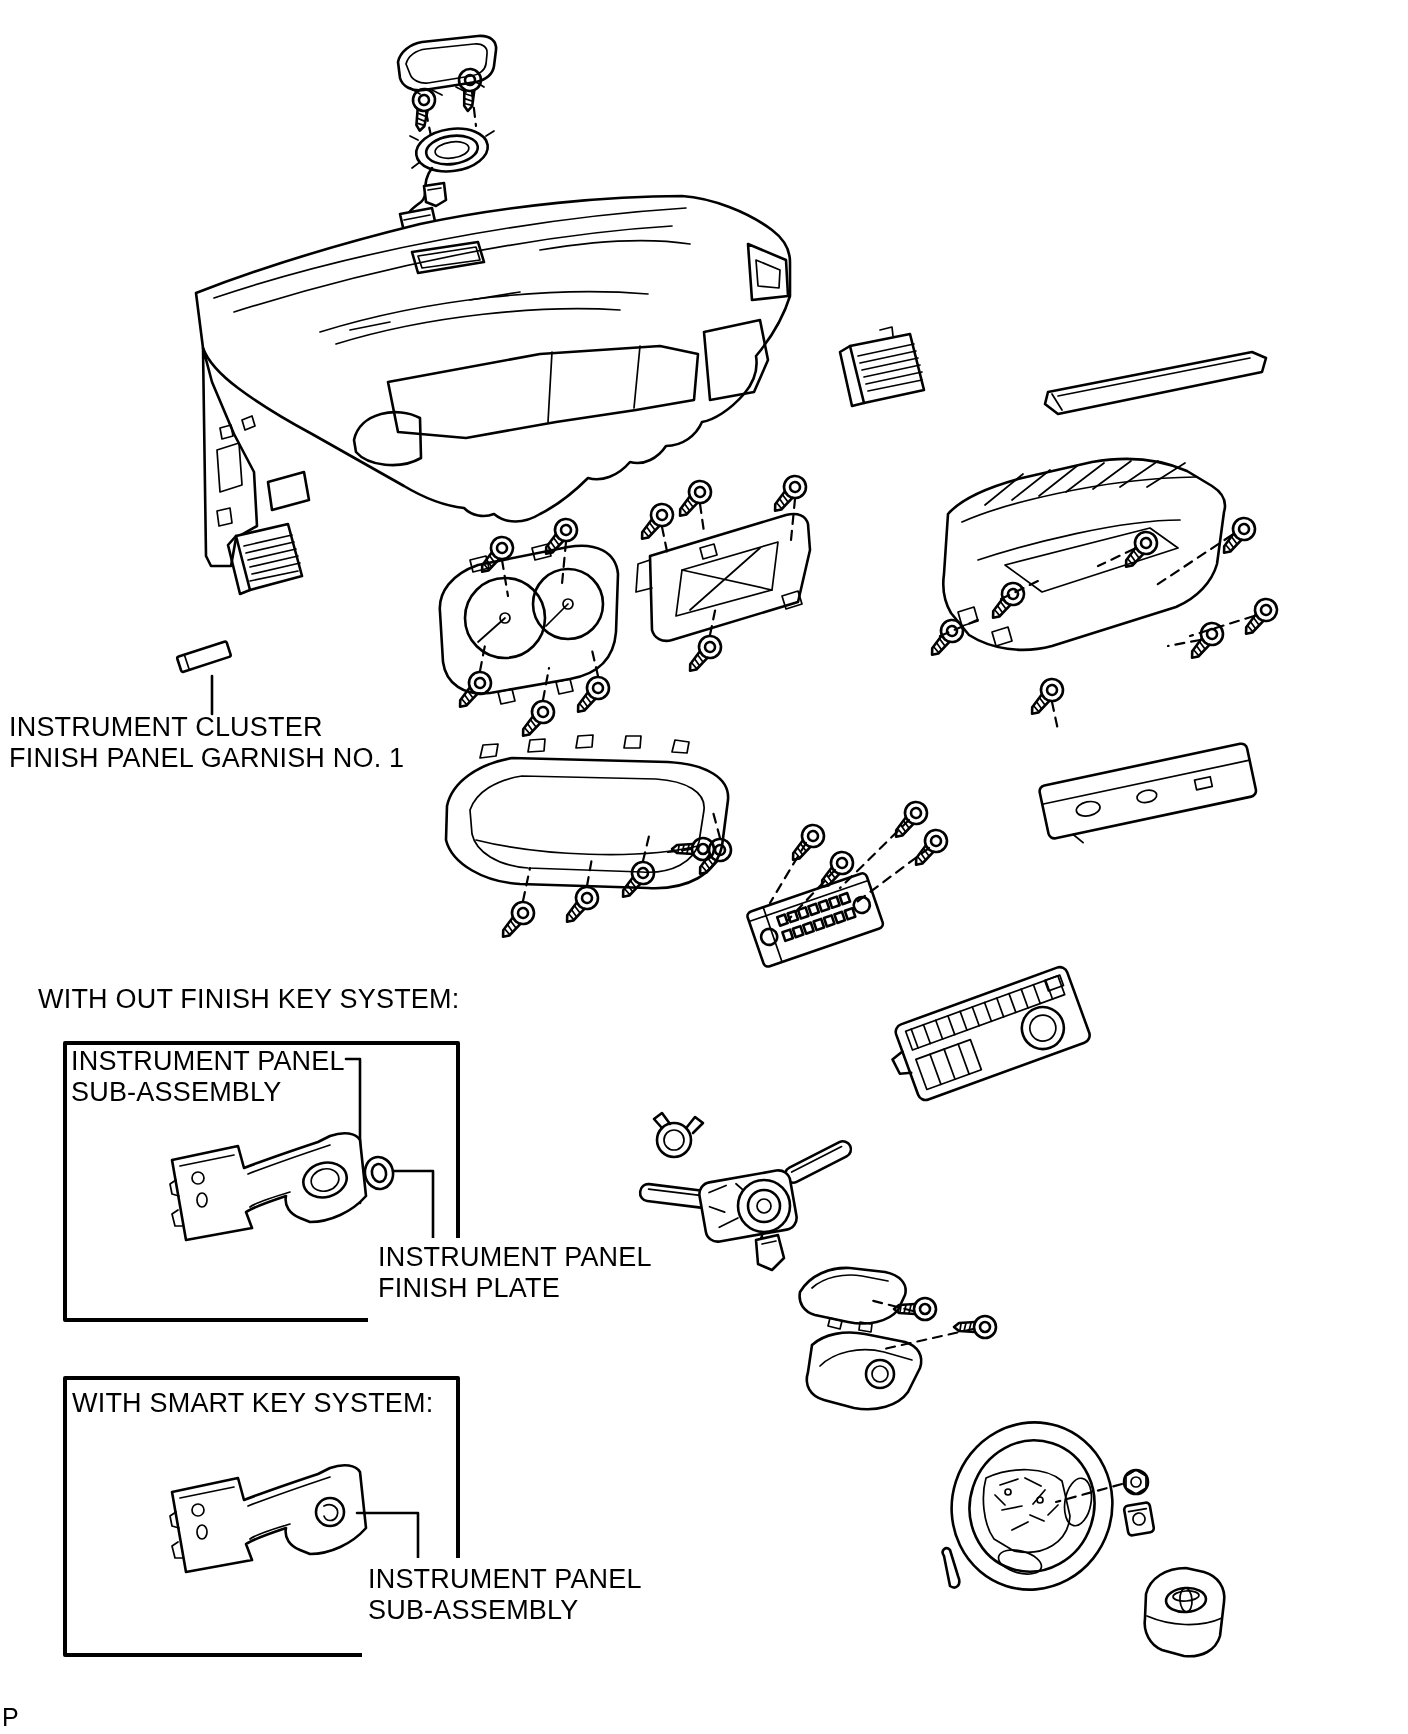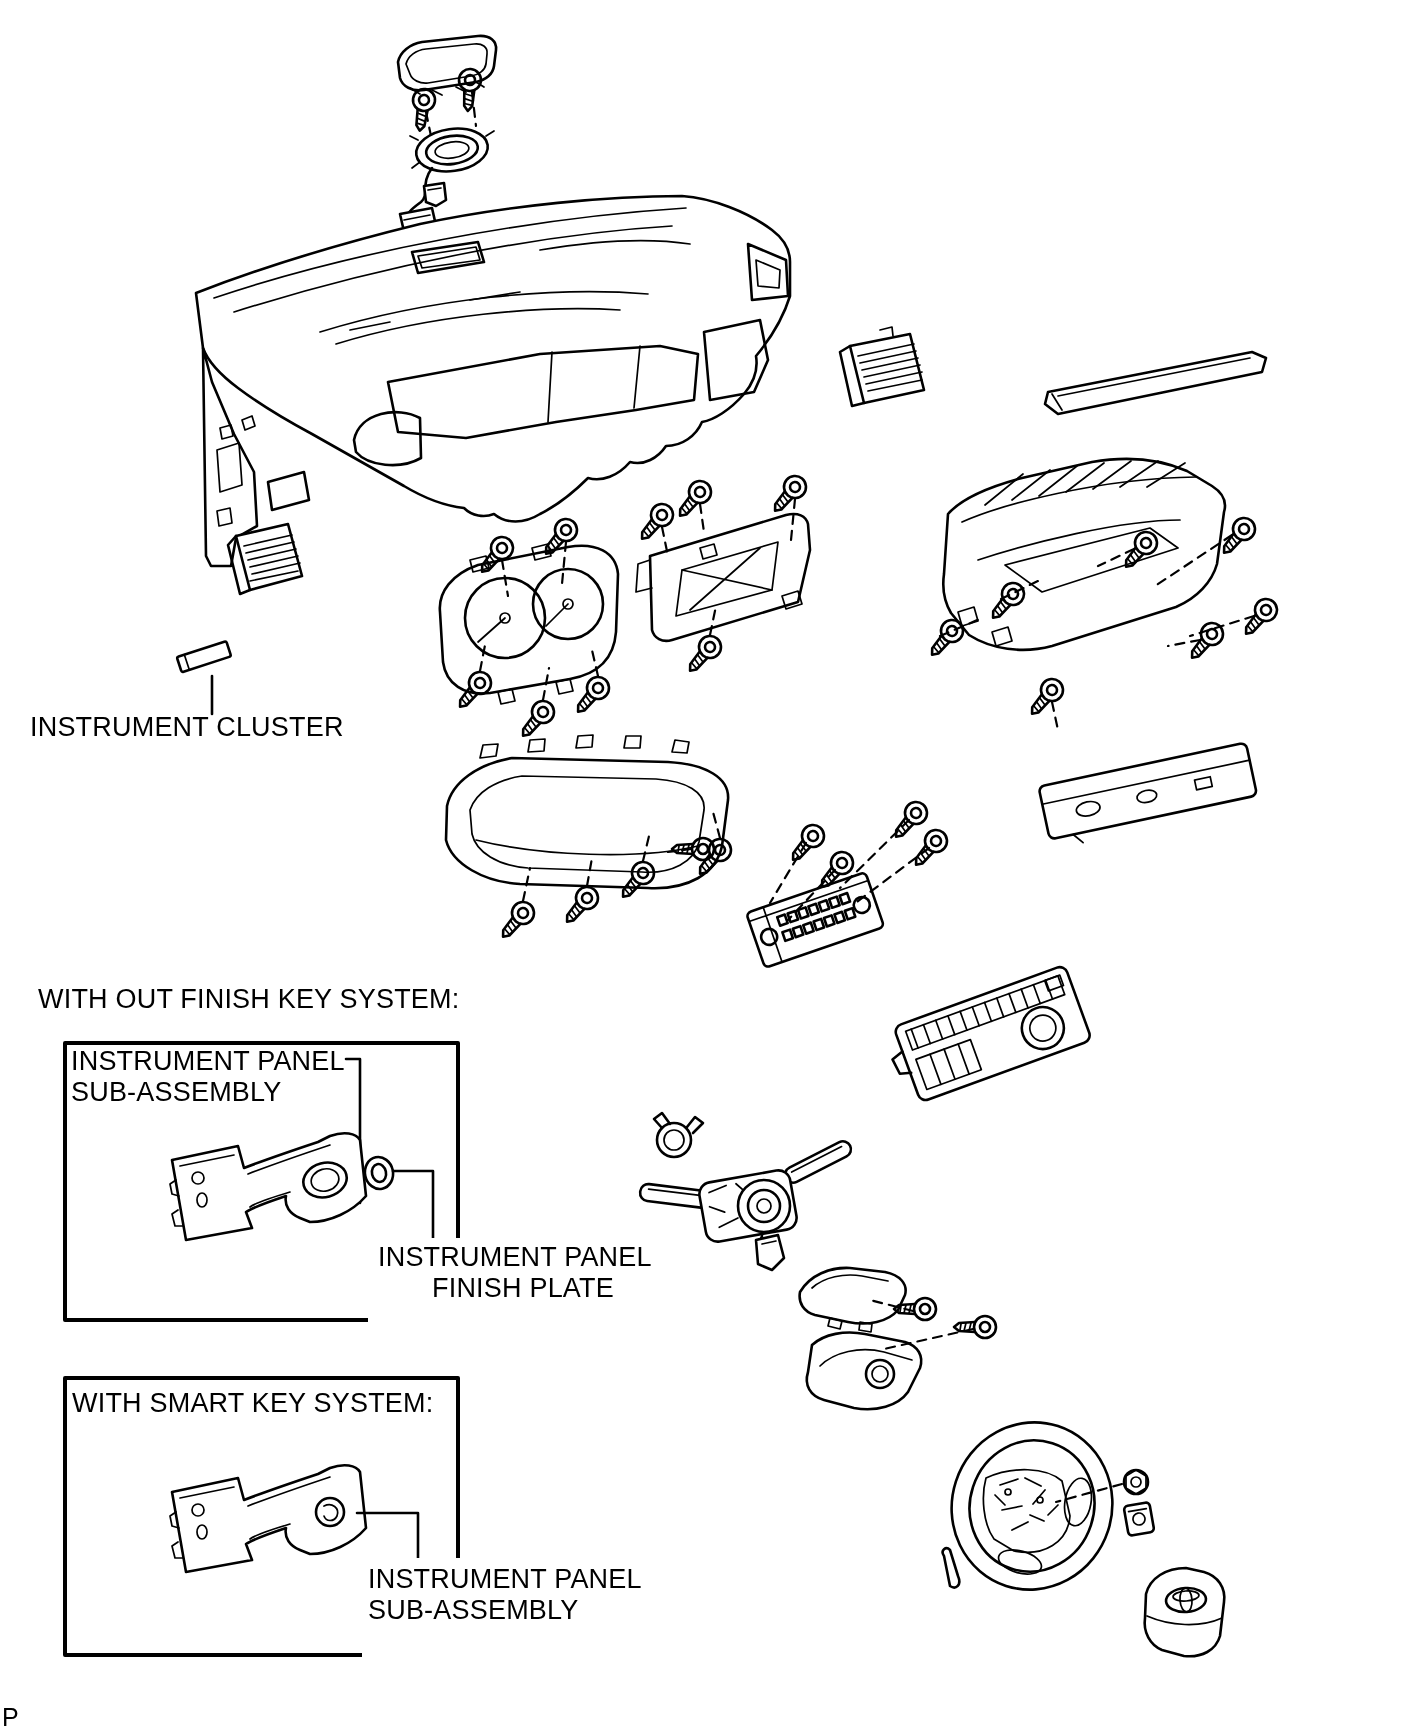--- a/index.html
+++ b/index.html
@@ -311,34 +311,35 @@
     <path class="thin" d="M180,1498 L234,1487 M248,1506 C274,1496 306,1485 330,1477 M290,1524 C270,1530 254,1536 250,1539"></path>
     <circle cx="330" cy="1512" r="14"></circle>
     <path class="thin" d="M324,1506 C332,1502 340,1508 337,1516 C334,1522 326,1522 324,1516"></path>
     <circle class="thin" cx="198" cy="1510" r="6"></circle>
     <ellipse class="thin" cx="202" cy="1532" rx="5" ry="7"></ellipse>
     <path class="thin" d="M176,1512 l-6,4 l2,10 l7,2 M178,1542 l-6,4 l3,12 l8,0"></path>
   </g>
   <path class="leader" d="M357,1513 L418,1513 L418,1560"></path>
 </svg>
 
-<div class="label" style="left:30px;top:712px;">
+<div class="label" style="left:9px;top:712px;">
   <div>INSTRUMENT CLUSTER</div>
+  <div>FINISH PANEL GARNISH NO. 1</div>
 </div>
 
 <div class="label" style="left:38px;top:984px;">WITH OUT FINISH KEY SYSTEM:</div>
 
 <div class="label" style="left:71px;top:1046px;">
   <div>INSTRUMENT PANEL</div>
   <div>SUB-ASSEMBLY</div>
 </div>
 
 <div class="label label-bg" style="left:368px;top:1238px;width:300px;height:96px;">
   <div style="padding:4px 0 0 10px;">INSTRUMENT PANEL</div>
-  <div style="padding-left:10px;text-align:center;">FINISH PLATE</div>
+  <div style="padding-left:10px;">FINISH PLATE</div>
 </div>
 
 <div class="label" style="left:72px;top:1388px;">WITH SMART KEY SYSTEM:</div>
 
 <div class="label label-bg" style="left:362px;top:1558px;width:296px;height:116px;">
   <div style="padding:6px 0 0 6px;">INSTRUMENT PANEL</div>
   <div style="padding-left:6px;">SUB-ASSEMBLY</div>
 </div>
 
 <div class="label small" style="left:2px;top:1702px;">P</div>

